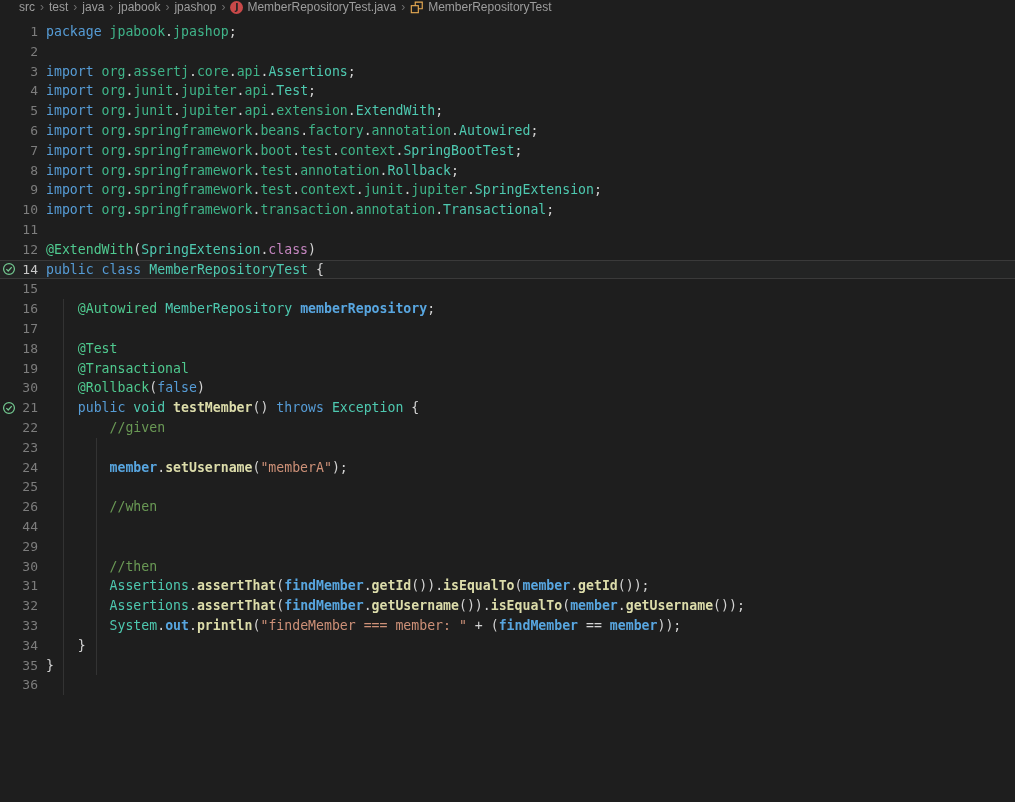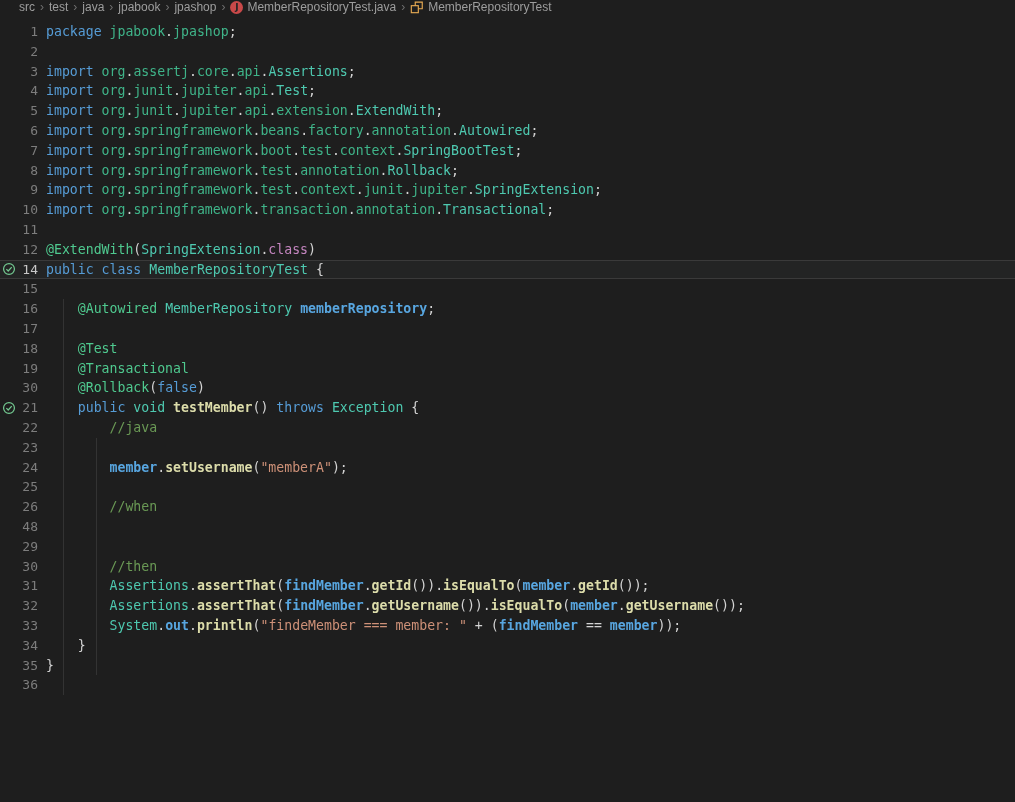--- a/index.html
+++ b/index.html
@@ -199,21 +199,21 @@
             <circle cx="8" cy="8" r="6.2" fill="none" stroke="#73C991" stroke-width="1.4"></circle>
             <path d="M5 8.2 l2.1 2.1 l4 -4.5" fill="none" stroke="#73C991" stroke-width="1.4"></path>
           </svg>
         </span>
         <span class="lnum">21</span>
         <span class="code"><span class="t-pu">    </span><span class="t-kw">public</span><span class="t-pu"> </span><span class="t-type">void</span><span class="t-pu"> </span><span class="t-meth">testMember</span><span class="t-pu">() </span><span class="t-kw">throws</span><span class="t-pu"> </span><span class="t-type">Exception</span><span class="t-pu"> {</span></span>
       </div>
       <div class="line">
         <span class="g-icon"></span>
         <span class="lnum">22</span>
-        <span class="code"><span class="t-pu">        </span><span class="t-cm">//java</span></span>
+        <span class="code"><span class="t-pu">        </span><span class="t-cm">//given</span></span>
       </div>
       <div class="line">
         <span class="g-icon"></span>
         <span class="lnum">23</span>
       </div>
       <div class="line">
         <span class="g-icon"></span>
         <span class="lnum">24</span>
         <span class="code"><span class="t-pu">        </span><span class="t-var">member</span><span class="t-pu">.</span><span class="t-meth">setUsername</span><span class="t-pu">(</span><span class="t-str">"memberA"</span><span class="t-pu">);</span></span>
       </div>
@@ -222,21 +222,21 @@
         <span class="lnum">25</span>
         <span class="code"></span>
       </div>
       <div class="line">
         <span class="g-icon"></span>
         <span class="lnum">26</span>
         <span class="code"><span class="t-pu">        </span><span class="t-cm">//when</span></span>
       </div>
       <div class="line">
         <span class="g-icon"></span>
-        <span class="lnum">48</span>
+        <span class="lnum">44</span>
       </div>
       <div class="line">
         <span class="g-icon"></span>
         <span class="lnum">29</span>
         <span class="code"></span>
       </div>
       <div class="line">
         <span class="g-icon"></span>
         <span class="lnum">30</span>
         <span class="code"><span class="t-pu">        </span><span class="t-cm">//then</span></span>

